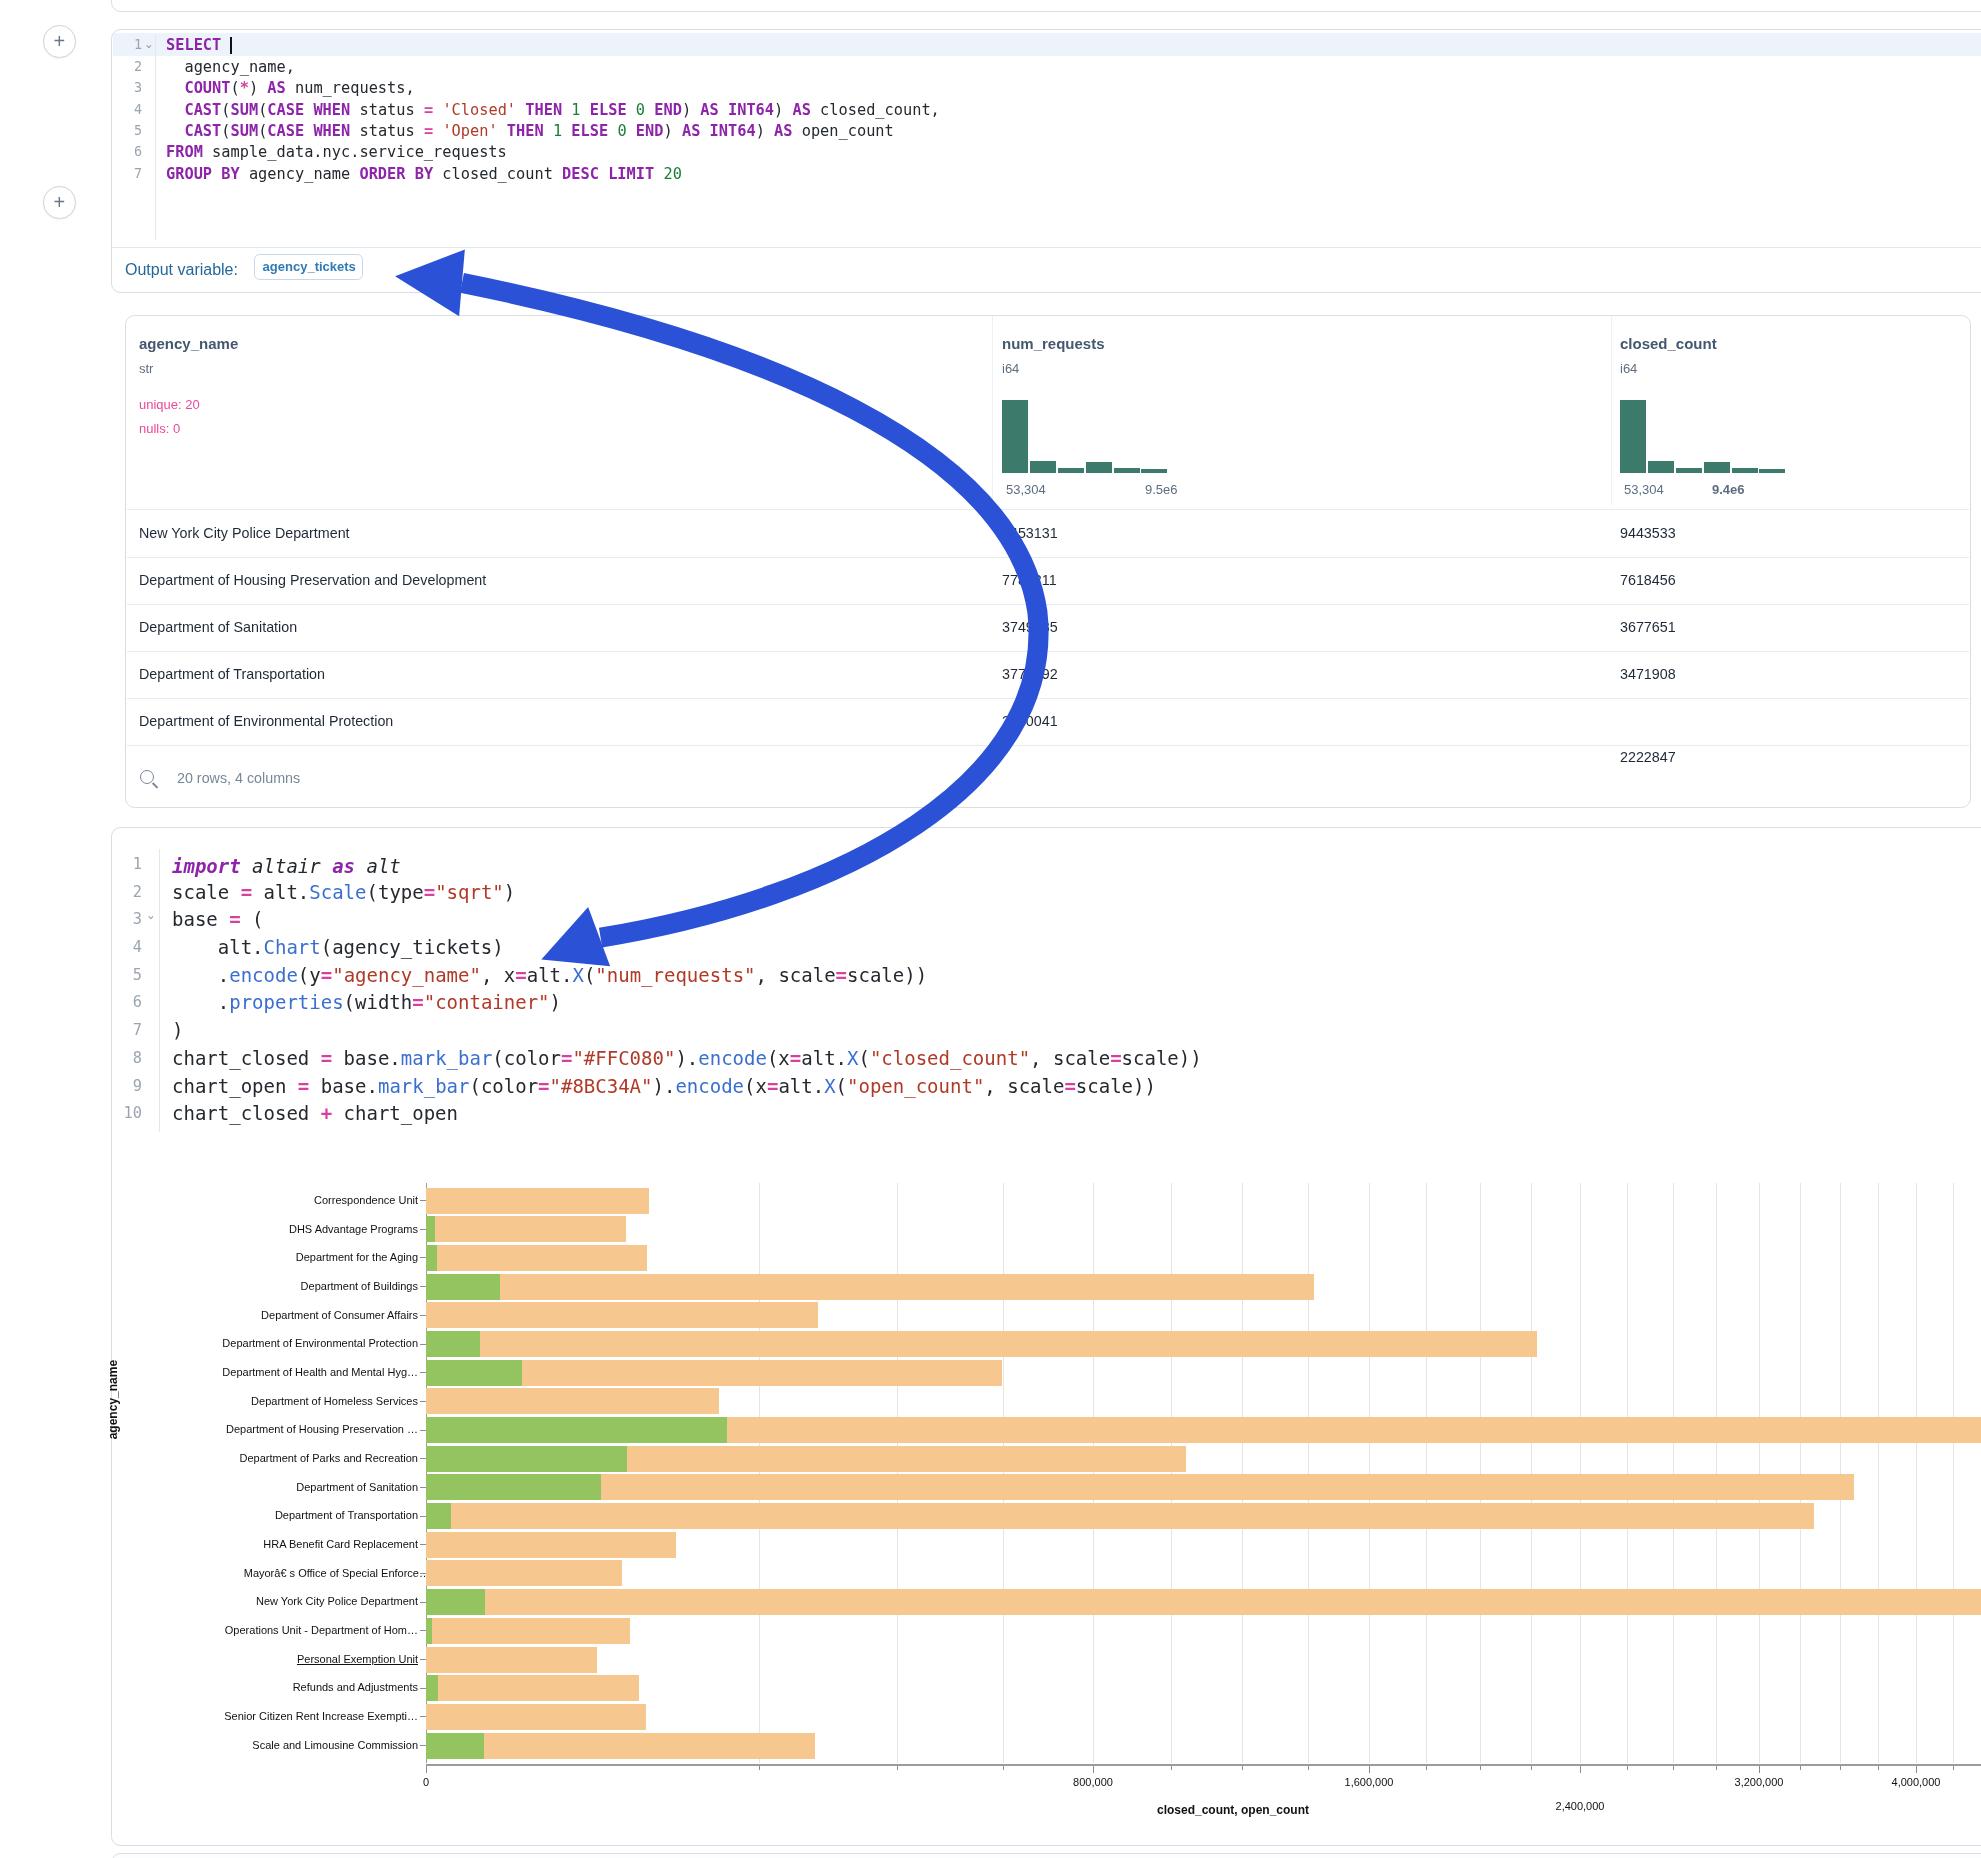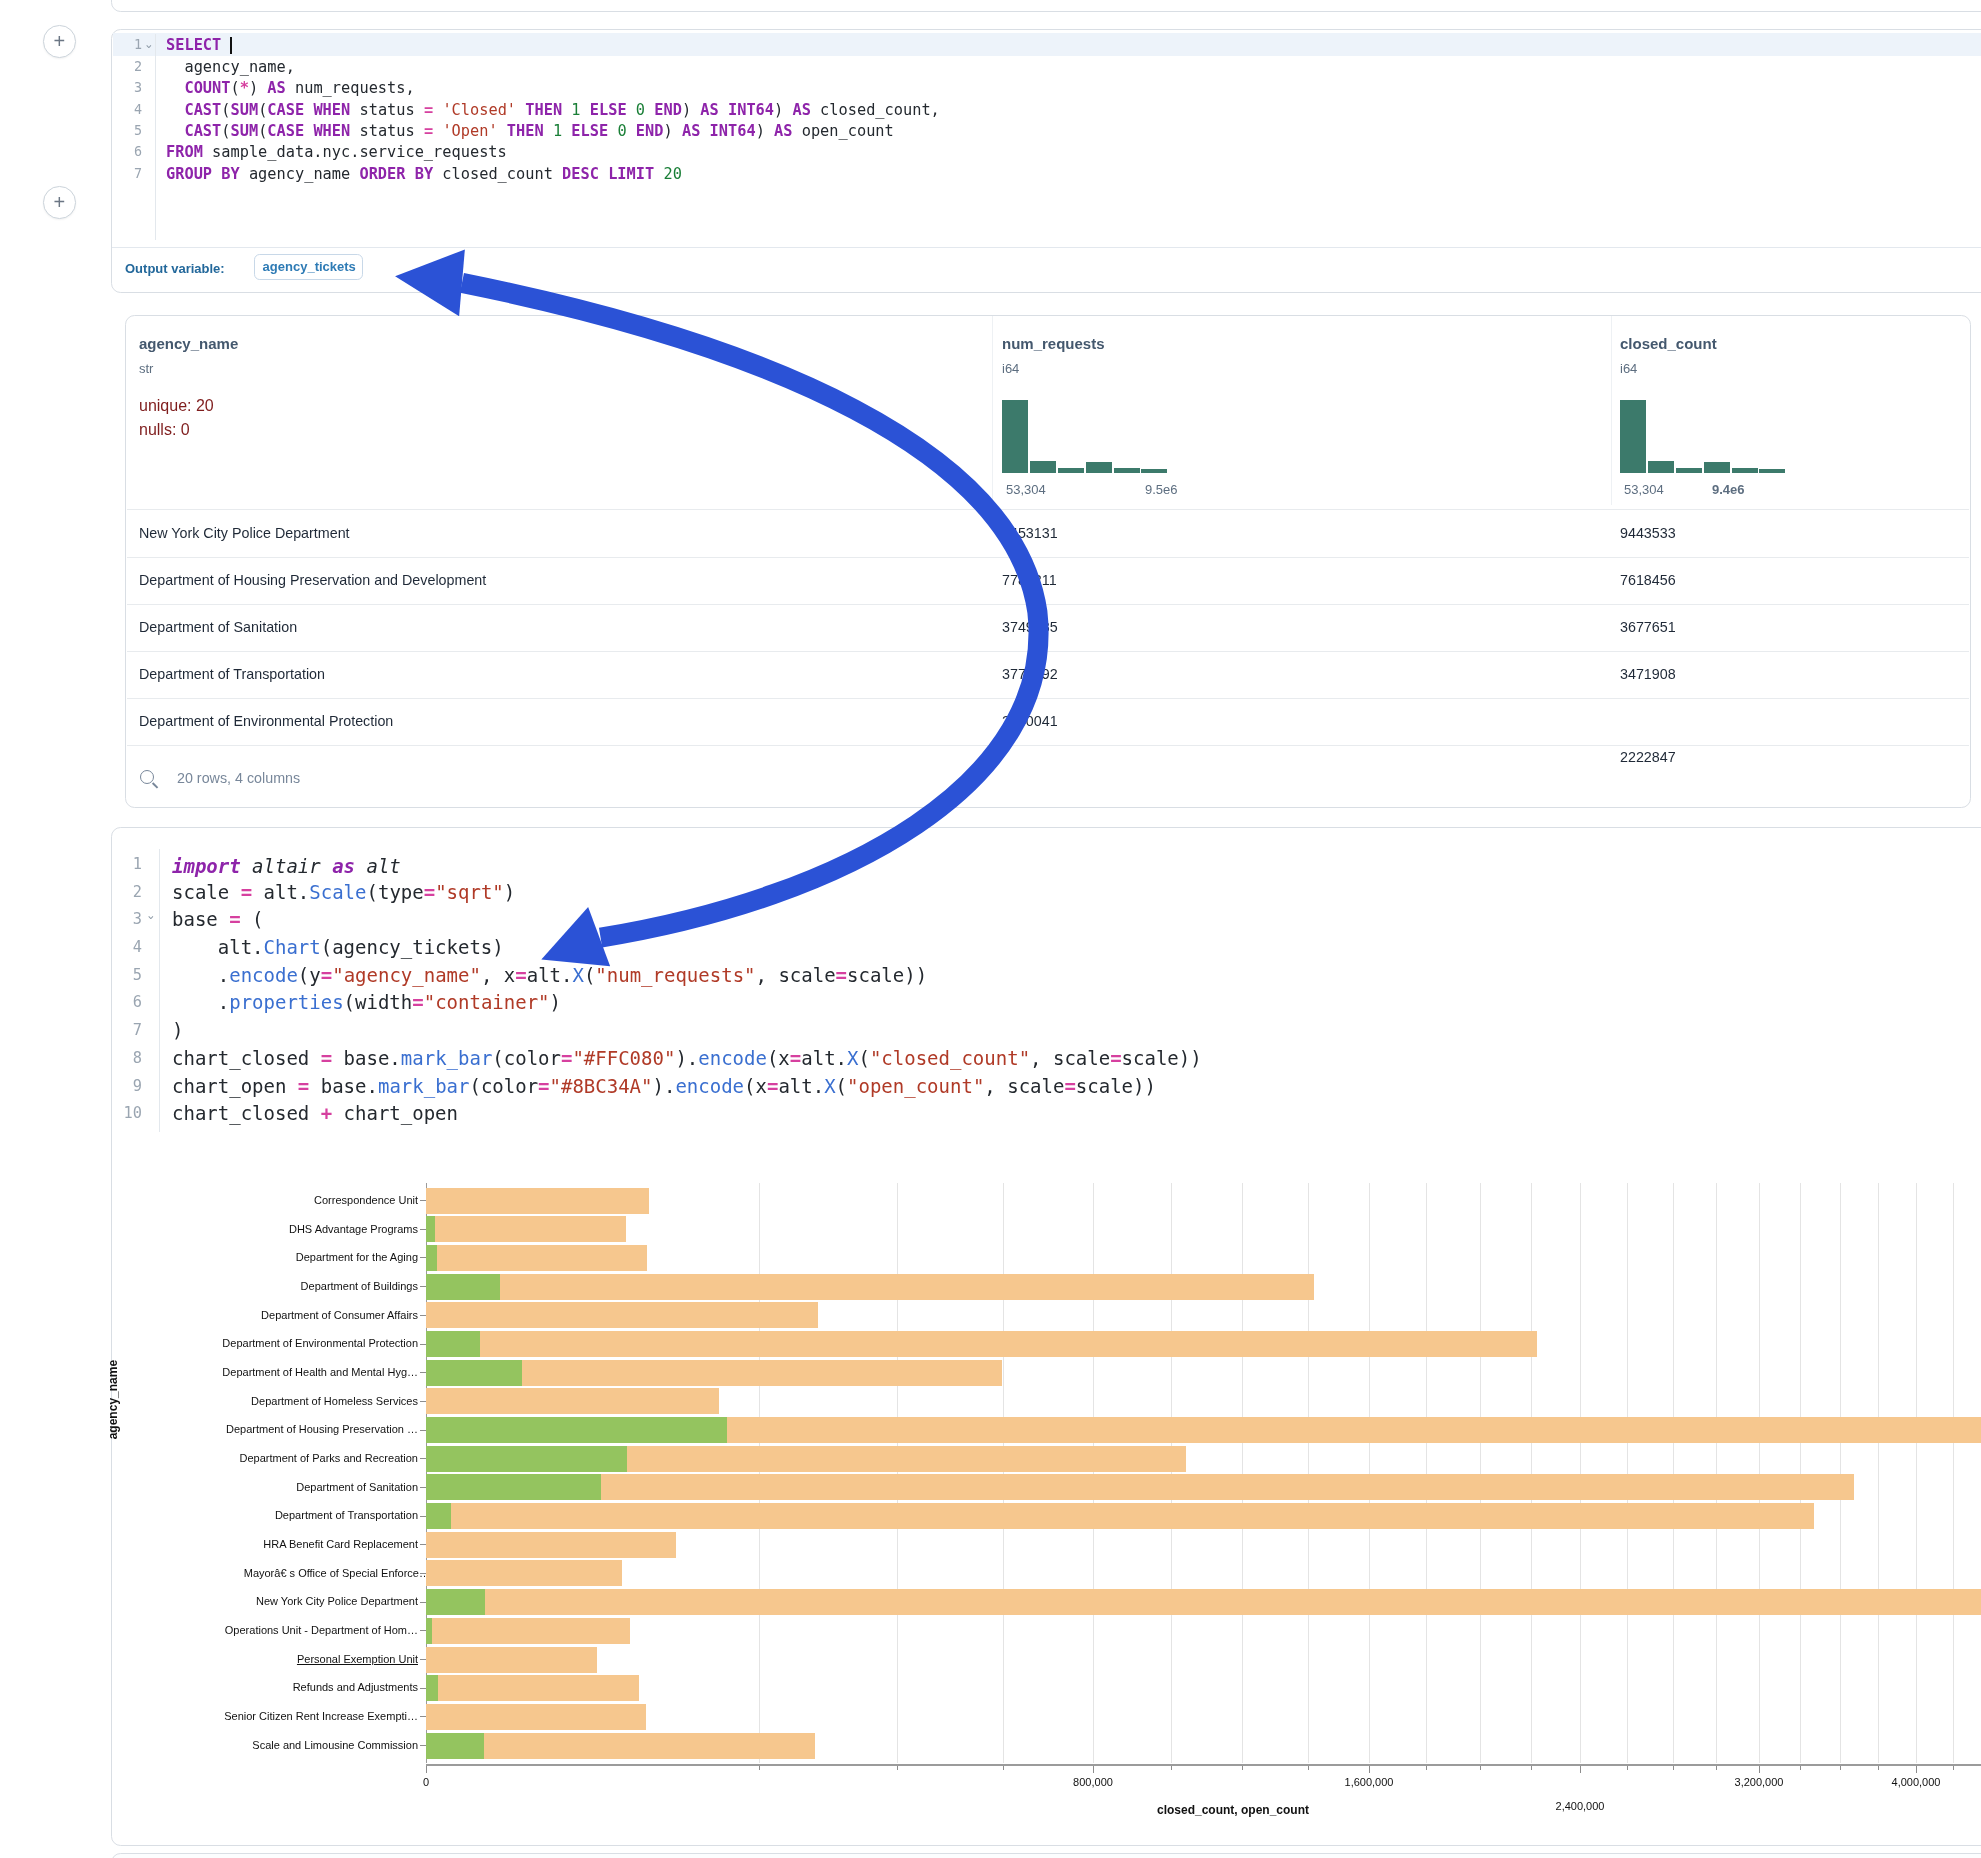--- a/index.html
+++ b/index.html
@@ -20,28 +20,28 @@
   .tok-o{color:#d6409f;font-weight:700;}
   .tok-t{color:#24292f;}
   .cursor{display:inline-block;width:1.9px;height:17px;background:#111;vertical-align:text-bottom;}
   .line-hl{position:absolute;background:#edf3fa;}
   .gutter-border{position:absolute;width:1px;background:#e3e8ed;}
   
   .plus-btn{position:absolute;width:32.5px;height:32.5px;border-radius:50%;border:1.4px solid #ccd4db;background:#fff;
             color:#6b7684;font-size:20px;line-height:30px;text-align:center;box-sizing:border-box;
             box-shadow:0 1px 1.9px rgba(0,0,0,.05);cursor:pointer;}
   
-  .out-label{position:absolute;color:#23689b;font-weight:700;font-size:13px;}
+  .out-label{position:absolute;color:#23689b;font-weight:400;font-size:16px;}
   .out-pill{position:absolute;border:1.4px solid #c8d8e8;border-radius:5.7px;background:#fff;color:#2e7bb5;
             font-weight:700;font-size:13px;line-height:24px;padding:0 7.6px;max-width:92px;overflow:hidden;
             white-space:nowrap;box-sizing:content-box;}
   
   .th-name{position:absolute;font-weight:700;font-size:15px;color:#44586e;}
   .th-type{position:absolute;font-size:13px;color:#5d6e80;}
-  .th-stat{position:absolute;font-size:16px;color:#7f1d1d;}
+  .th-stat{position:absolute;font-size:13px;color:#ec4899;}
   .hist{position:absolute;display:flex;align-items:flex-end;}
   .hist-bar{background:#3c7a6b;margin-right:1.9px;}
   .hist-lab{position:absolute;font-size:13px;color:#5d6e80;}
   .row-divider{position:absolute;height:1px;background:#e8ebee;}
   .cell{position:absolute;font-size:14.3px;color:#1f2937;}
   .col-sep{position:absolute;width:1px;background:#eef1f4;}
   .tfoot{position:absolute;font-size:14.3px;color:#78879a;}
   .search-icon{position:absolute;width:12.4px;height:12.4px;border:1.9px solid #78879a;border-radius:50%;}
   .search-handle{position:absolute;width:1.9px;height:6.7px;background:#78879a;transform:rotate(-45deg);}
   

